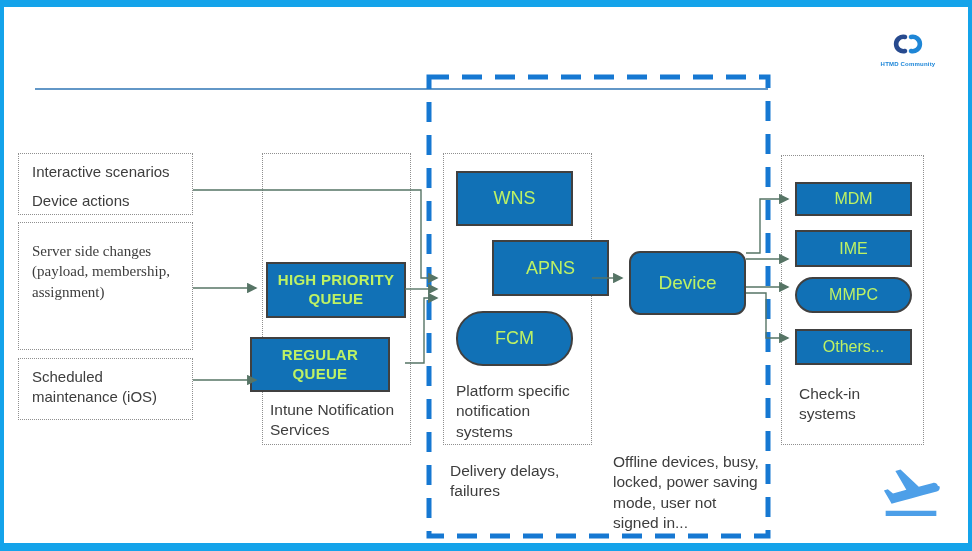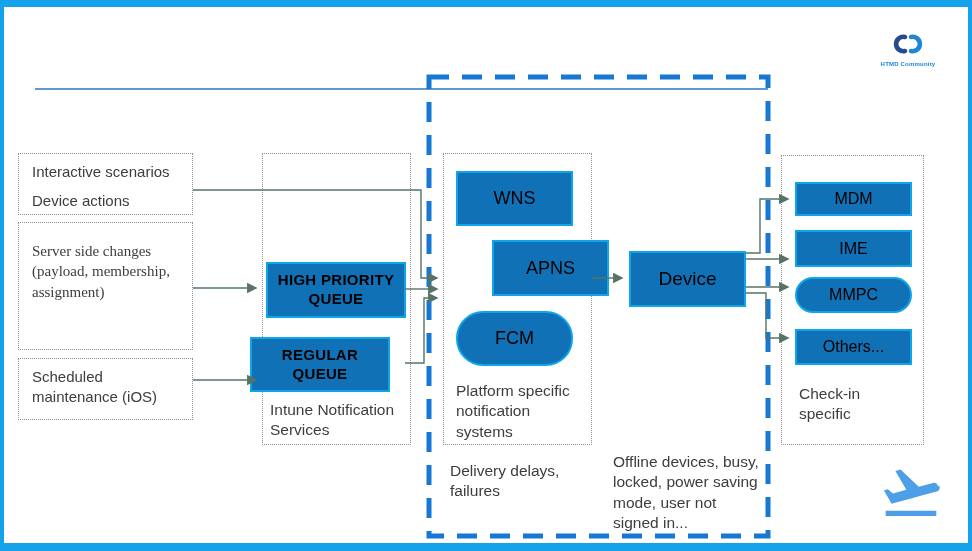--- a/index.html
+++ b/index.html
@@ -23,30 +23,30 @@
   .srcbox { color:#3d3d3d; font-size:15px; line-height:1.36; }
   #src1 { left:18px;  top:153px; width:175px; height:62px;  padding:8px 0 0 13px; }
   #src1 .l2 { margin-top:9px; }
   #src2 { left:18px;  top:222px; width:175px; height:128px; padding:18px 0 0 13px; white-space:pre-line;font-family:Liberation Serif, serif; }
   #src3 { left:18px;  top:358px; width:175px; height:62px;  padding:8px 0 0 13px;  white-space:pre-line; }
   #intune-container   { left:262px; top:153px; width:149px; height:292px; }
   #platform-container { left:443px; top:153px; width:149px; height:292px; }
   #checkin-container  { left:781px; top:155px; width:143px; height:290px; }
   .bluebox {
     position:absolute; display:flex; align-items:center; justify-content:center;
-    text-align:center; background:#1171b6; border:2px solid #0ea5e9;
-    color:#000000; box-sizing:border-box; z-index:10; line-height:1.25;
+    text-align:center; background:#1171b6; border:2px solid #404040;
+    color:#bef264; box-sizing:border-box; z-index:10; line-height:1.25;
   }
   .queue { font-size:15px; font-weight:600; letter-spacing:.3px; white-space:pre-line; }
   #hpq    { left:266px; top:262px; width:140px; height:56px; }
   #rq     { left:250px; top:337px; width:140px; height:55px; }
   #wns    { left:456px; top:171px; width:117px; height:55px; font-size:18px; }
   #apns   { left:456px; top:240px; width:117px; height:56px; font-size:18px;margin-left:36px; }
   #fcm    { left:456px; top:311px; width:117px; height:55px; font-size:18px;border-radius:27px; }
-  #device { left:629px; top:251px; width:117px; height:56px; font-size:19px; }
+  #device { left:629px; top:251px; width:117px; height:64px; font-size:19px;border-radius:11px; }
   #mdm    { left:795px; top:182px; width:117px; height:34px; font-size:16px; }
   #ime    { left:795px; top:230px; width:117px; height:37px; font-size:16px; }
   #mmpc   { left:795px; top:277px; width:117px; height:36px; font-size:16px;border-radius:18px; }
   #others { left:795px; top:329px; width:117px; height:36px; font-size:16px; }
   .caption {
     position:absolute; color:#3d3d3d; font-size:15.5px; line-height:1.32;
     white-space:pre-line; z-index:5;
   }
   #intune-label   { left:270px; top:400px; }
   #platform-label { left:456px; top:381px; }
@@ -124,21 +124,21 @@
 systems</div>
 
   <div class="bluebox" id="device">Device</div>
 
   <div class="dotted" id="checkin-container"></div>
   <div class="bluebox" id="mdm">MDM</div>
   <div class="bluebox" id="ime">IME</div>
   <div class="bluebox" id="mmpc">MMPC</div>
   <div class="bluebox" id="others">Others...</div>
   <div class="caption" id="checkin-label">Check-in
-specific</div>
+systems</div>
 
   <div class="caption" id="delivery-note">Delivery delays,
 failures</div>
   <div class="caption" id="offline-note">Offline devices, busy,
 locked, power saving
 mode, user not
 signed in...</div>
 
   <svg class="plane" width="70" height="64" viewBox="0 0 24 24" fill="#4d9fe8">
     <path d="M2.5 19h19v2h-19v-2zM22.07 9.64c-.21-.8-1.04-1.28-1.84-1.06L14.92 10 8.07 3.57 6.14 4.08l4.11 7.12-5 1.34-1.95-1.53-1.45.39 1.92 3.32.95 1.64 1.99-.53 5.28-1.41 4.33-1.16 5.34-1.43c.81-.22 1.28-1.05 1.07-1.85z"></path>

